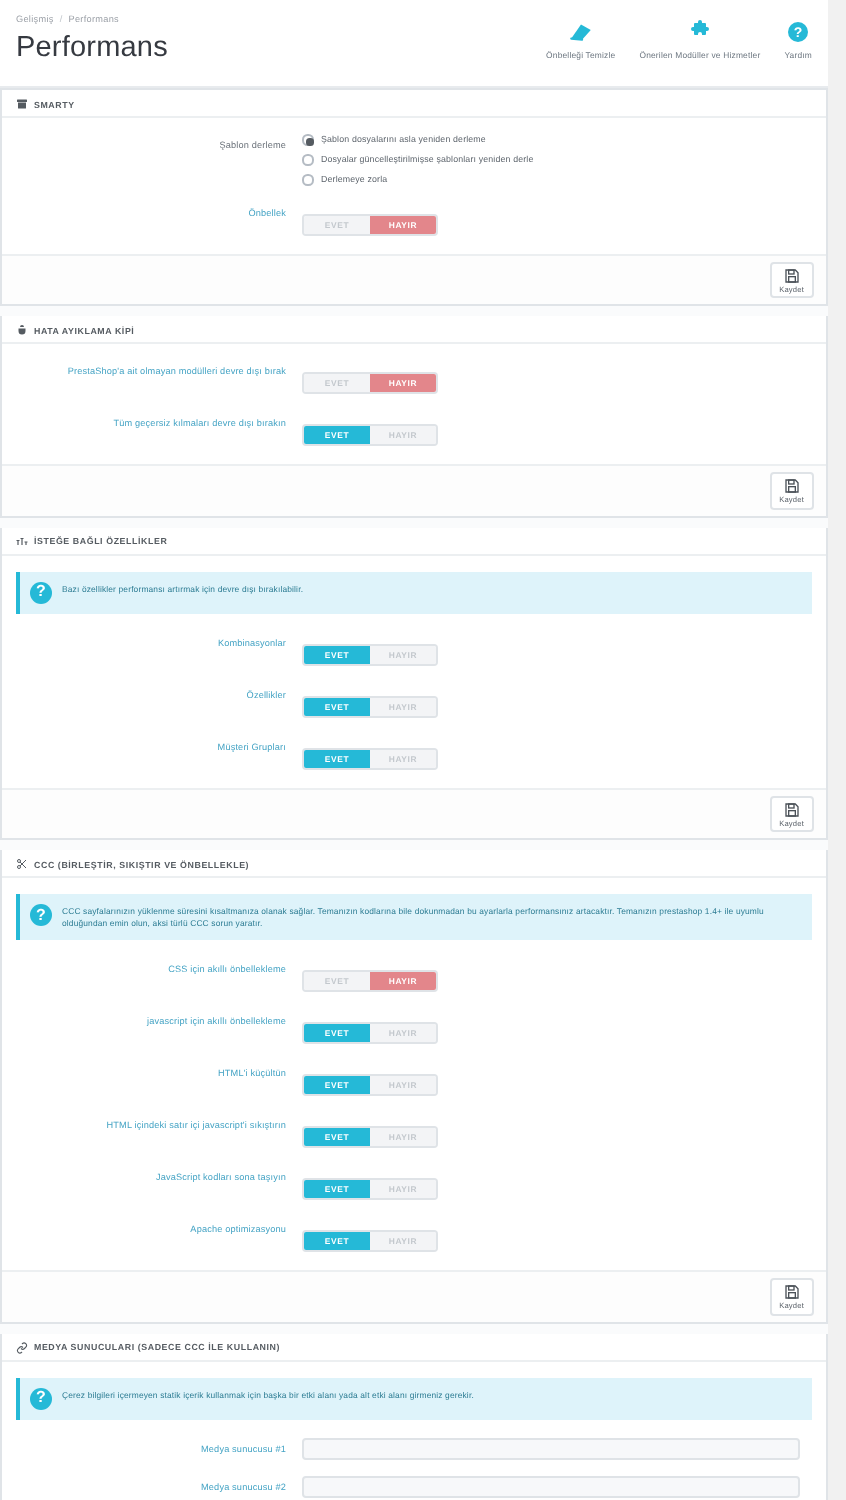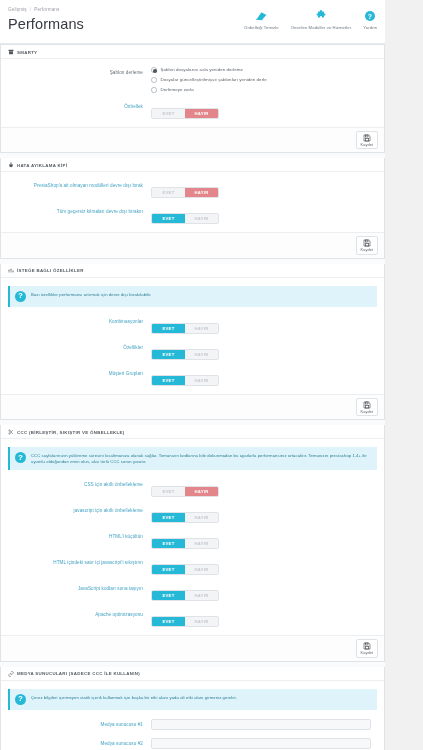--- a/index.html
+++ b/index.html
@@ -2,21 +2,21 @@
 <html><head>
 <meta charset="utf-8">
 <style>
   * { box-sizing: border-box; margin: 0; padding: 0; }
   html, body {
     width: 423px; height: 750px;
     background: #f1f1f1;
     font-family: "Liberation Sans", sans-serif;
     overflow: hidden;
   }
-  .page { width: 385px; height: 750px; position: relative; background: #fafbfc; }
+  .page { width: 414px; height: 750px; position: relative; background: #fafbfc; }
 
   
   .header {
     background: #ffffff;
     padding: 5px 8px 6px 8px;
     display: flex;
     align-items: flex-start;
     justify-content: space-between;
     border-bottom: 1px solid #e8ebee;
     height: 44px;

